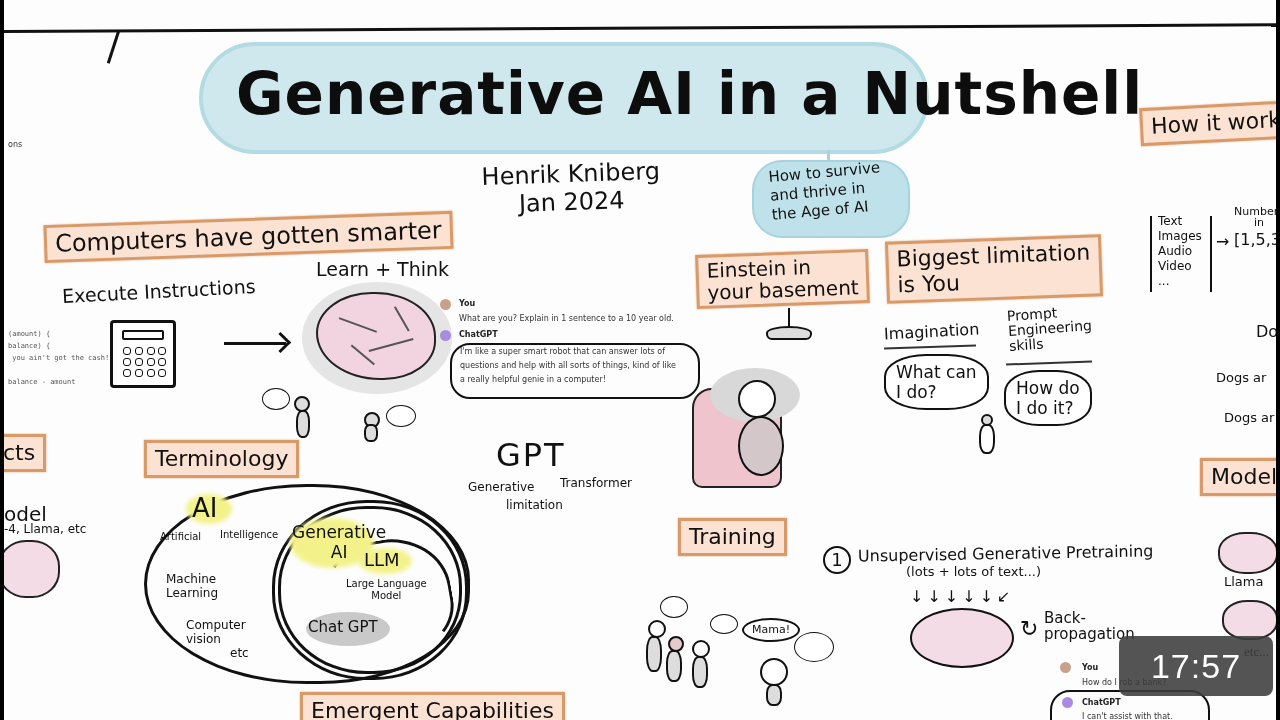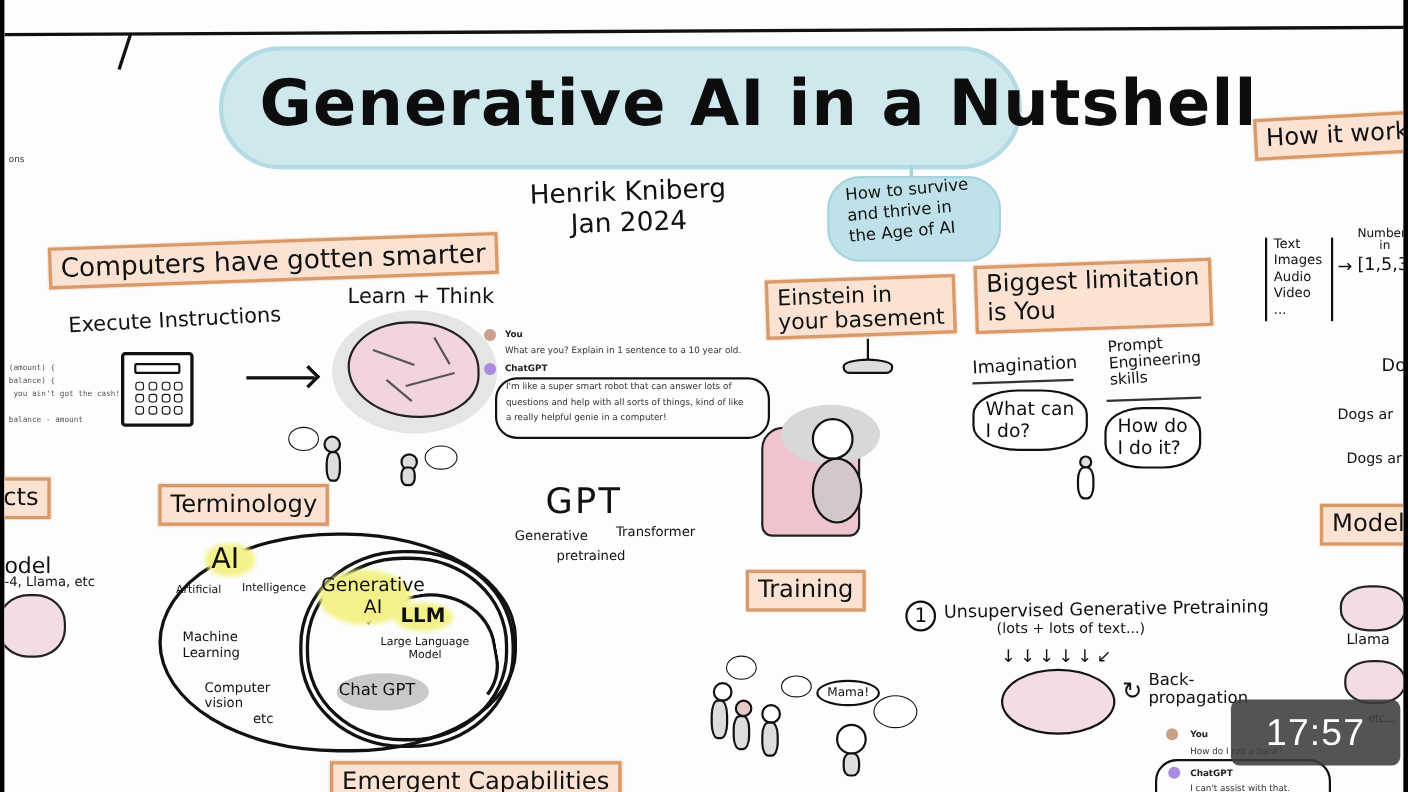--- a/index.html
+++ b/index.html
@@ -231,28 +231,28 @@
   <div class="vlabel" style="left:188px;top:494px;font-size:26px;line-height:28px;">AI</div>
   <div class="vlabel" style="left:156px;top:530px;font-size:10px;">Artificial</div>
   <div class="vlabel" style="left:216px;top:528px;font-size:10px;">Intelligence</div>
   <div class="vlabel" style="left:162px;top:572px;">Machine
 Learning</div>
   <div class="vlabel" style="left:182px;top:618px;">Computer
 vision</div>
   <div class="vlabel" style="left:226px;top:646px;">etc</div>
   <div class="vlabel" style="left:288px;top:522px;font-size:17px;line-height:20px;text-align:center;">Generative
 AI</div>
-  <div class="vlabel" style="left:360px;top:550px;font-size:18px;line-height:20px;font-weight:bold;">LLM</div>
+  <div class="vlabel" style="left:360px;top:550px;font-size:18px;line-height:20px;">LLM</div>
   <div class="vlabel" style="left:342px;top:578px;font-size:10px;line-height:12px;text-align:center;">Large Language
 Model</div>
   <div class="vlabel" style="left:304px;top:620px;font-size:15px;">Chat GPT</div>
 
   <div class="hand" style="left:492px;top:436px;font-size:32px;letter-spacing:2px;">GPT</div>
   <div class="hand" style="left:464px;top:480px;font-size:12px;">Generative</div>
-  <div class="hand" style="left:502px;top:498px;font-size:12px;">pretrained</div>
+  <div class="hand" style="left:502px;top:498px;font-size:12px;">limitation</div>
   <div class="hand" style="left:556px;top:476px;font-size:12px;">Transformer</div>
 
   <div class="section-tag" style="left:674px;top:518px;font-size:22px;">Training</div>
   <div class="circled-one">1</div>
   <div class="hand" style="left:854px;top:544px;font-size:16px;transform:rotate(-1deg);">Unsupervised Generative Pretraining</div>
   <div class="hand" style="left:902px;top:564px;font-size:13px;">(lots + lots of text...)</div>
   <div class="down-arrows">↓↓↓↓↓↙</div>
   <div class="network"></div>
   <div class="hand" style="left:1016px;top:616px;font-size:22px;">↻</div>
   <div class="hand" style="left:1040px;top:610px;font-size:15px;line-height:16px;white-space:pre;">Back-

